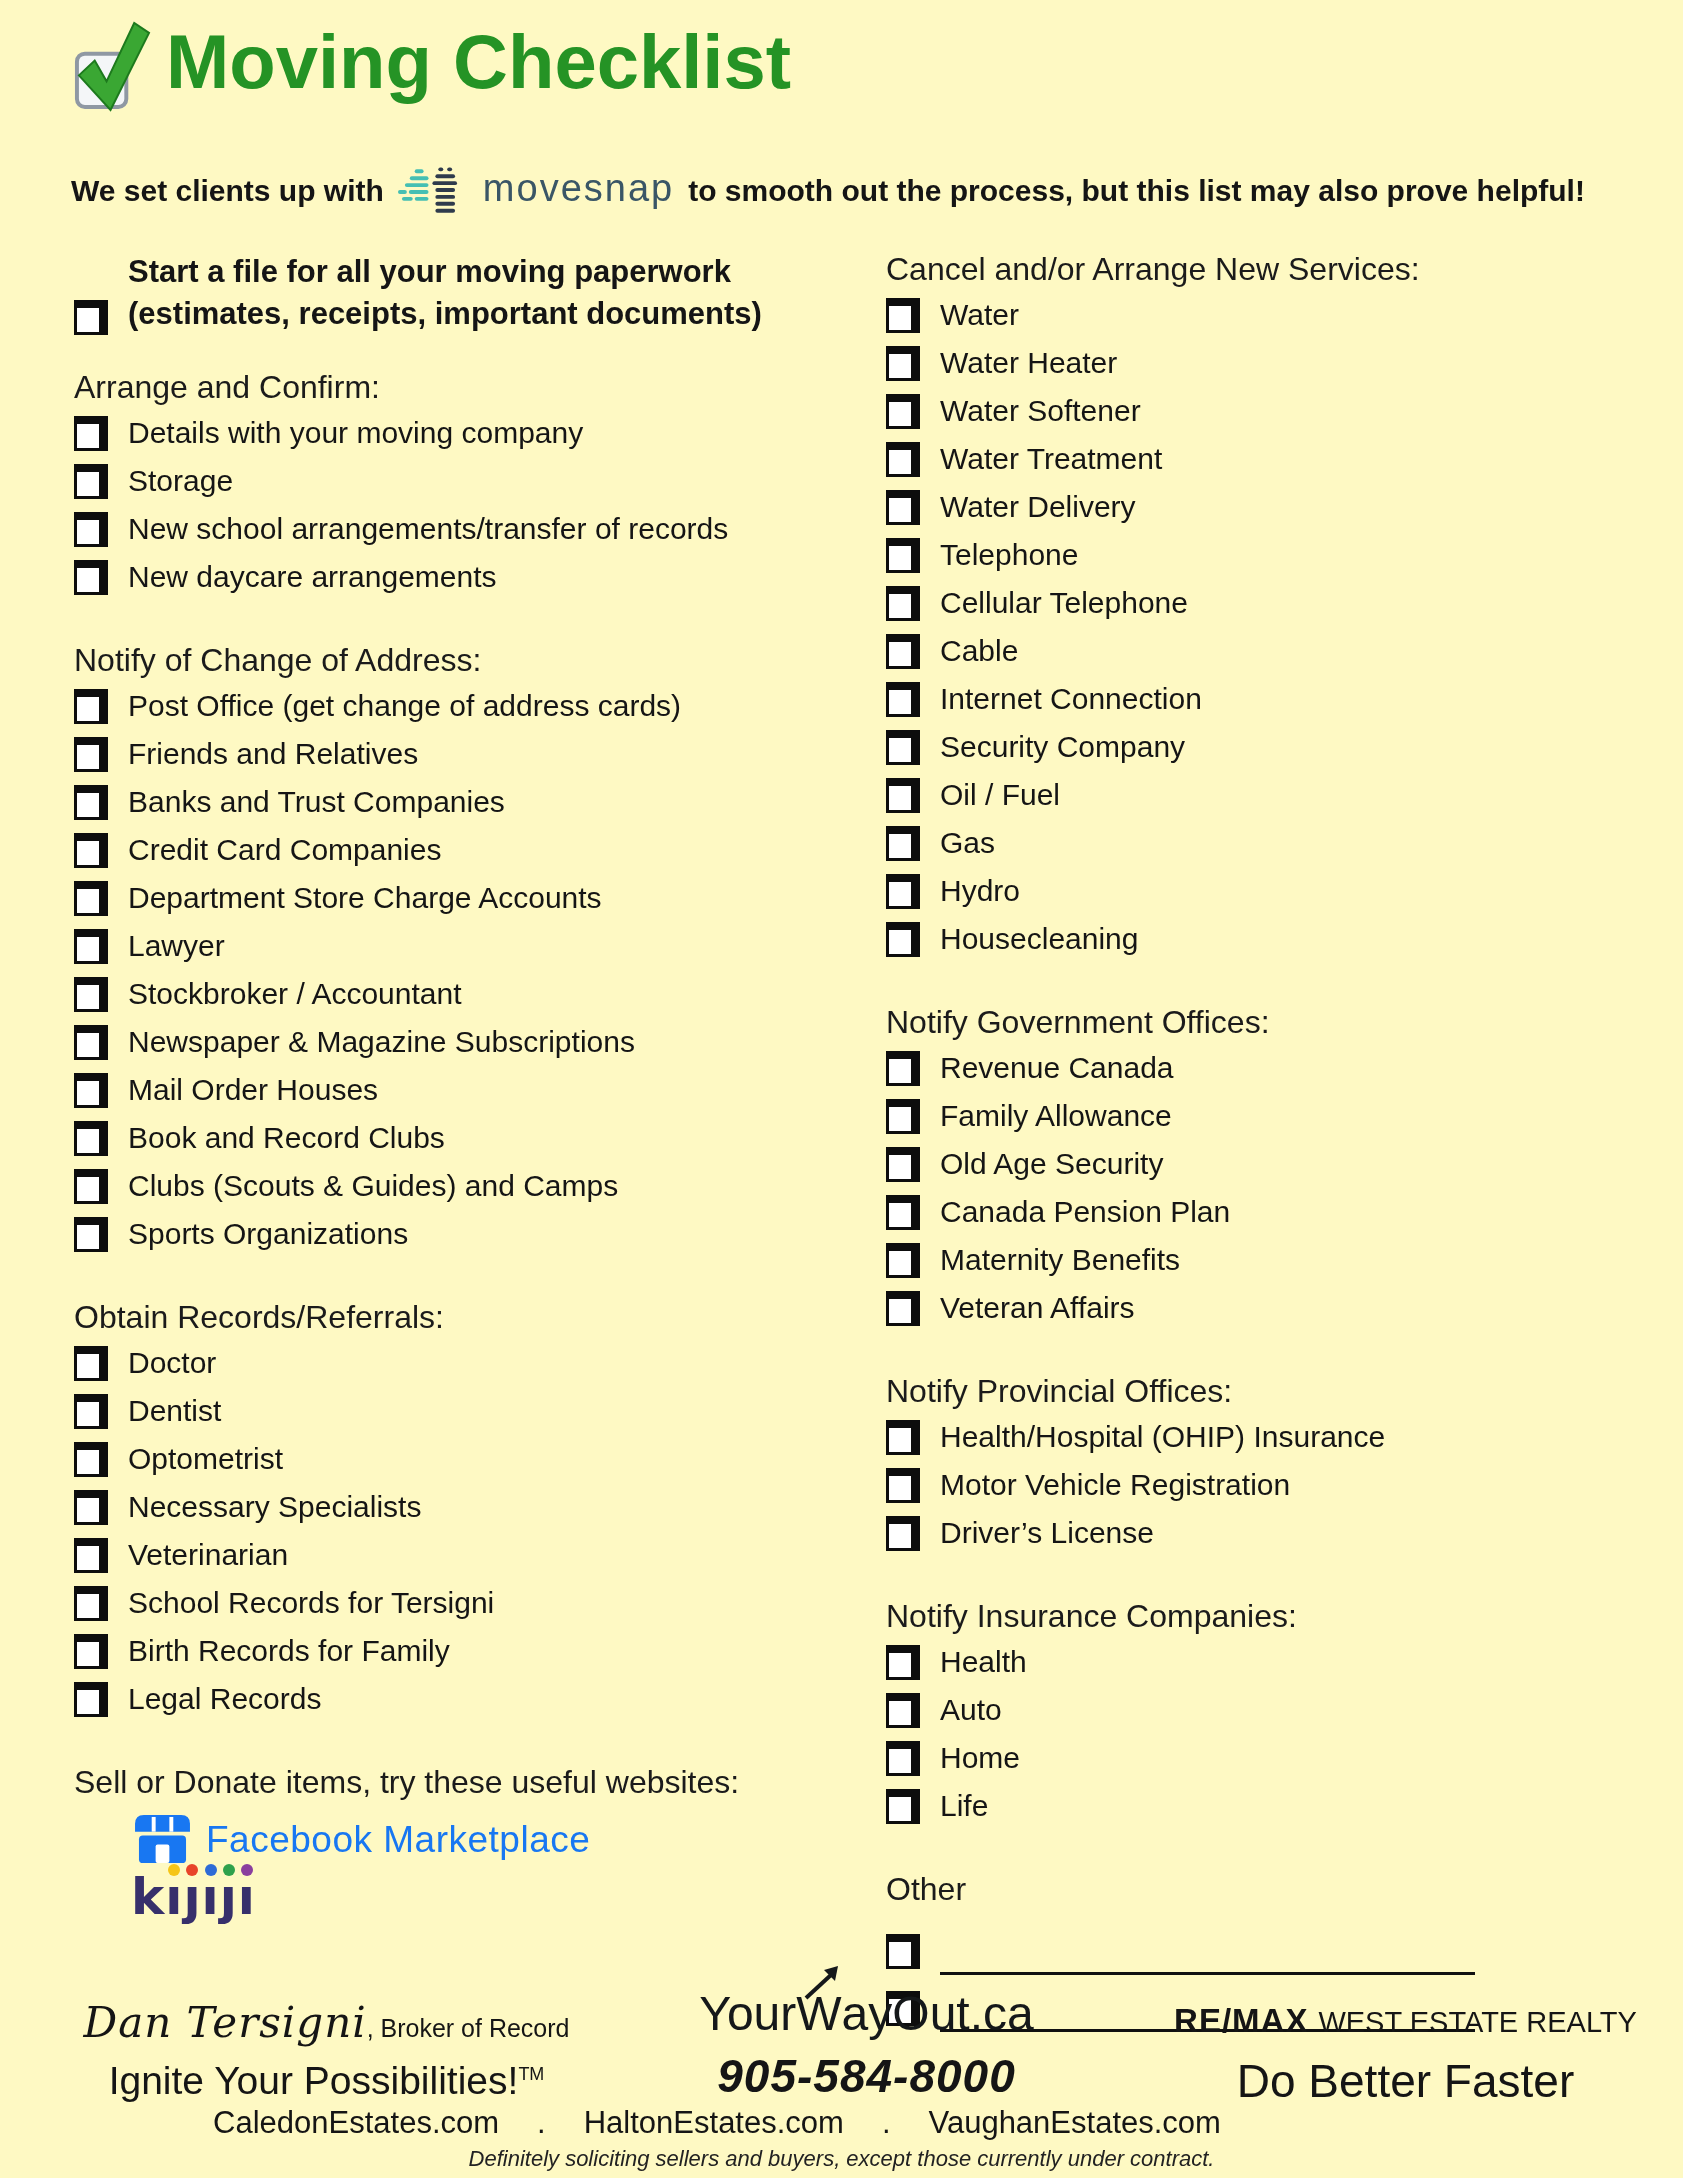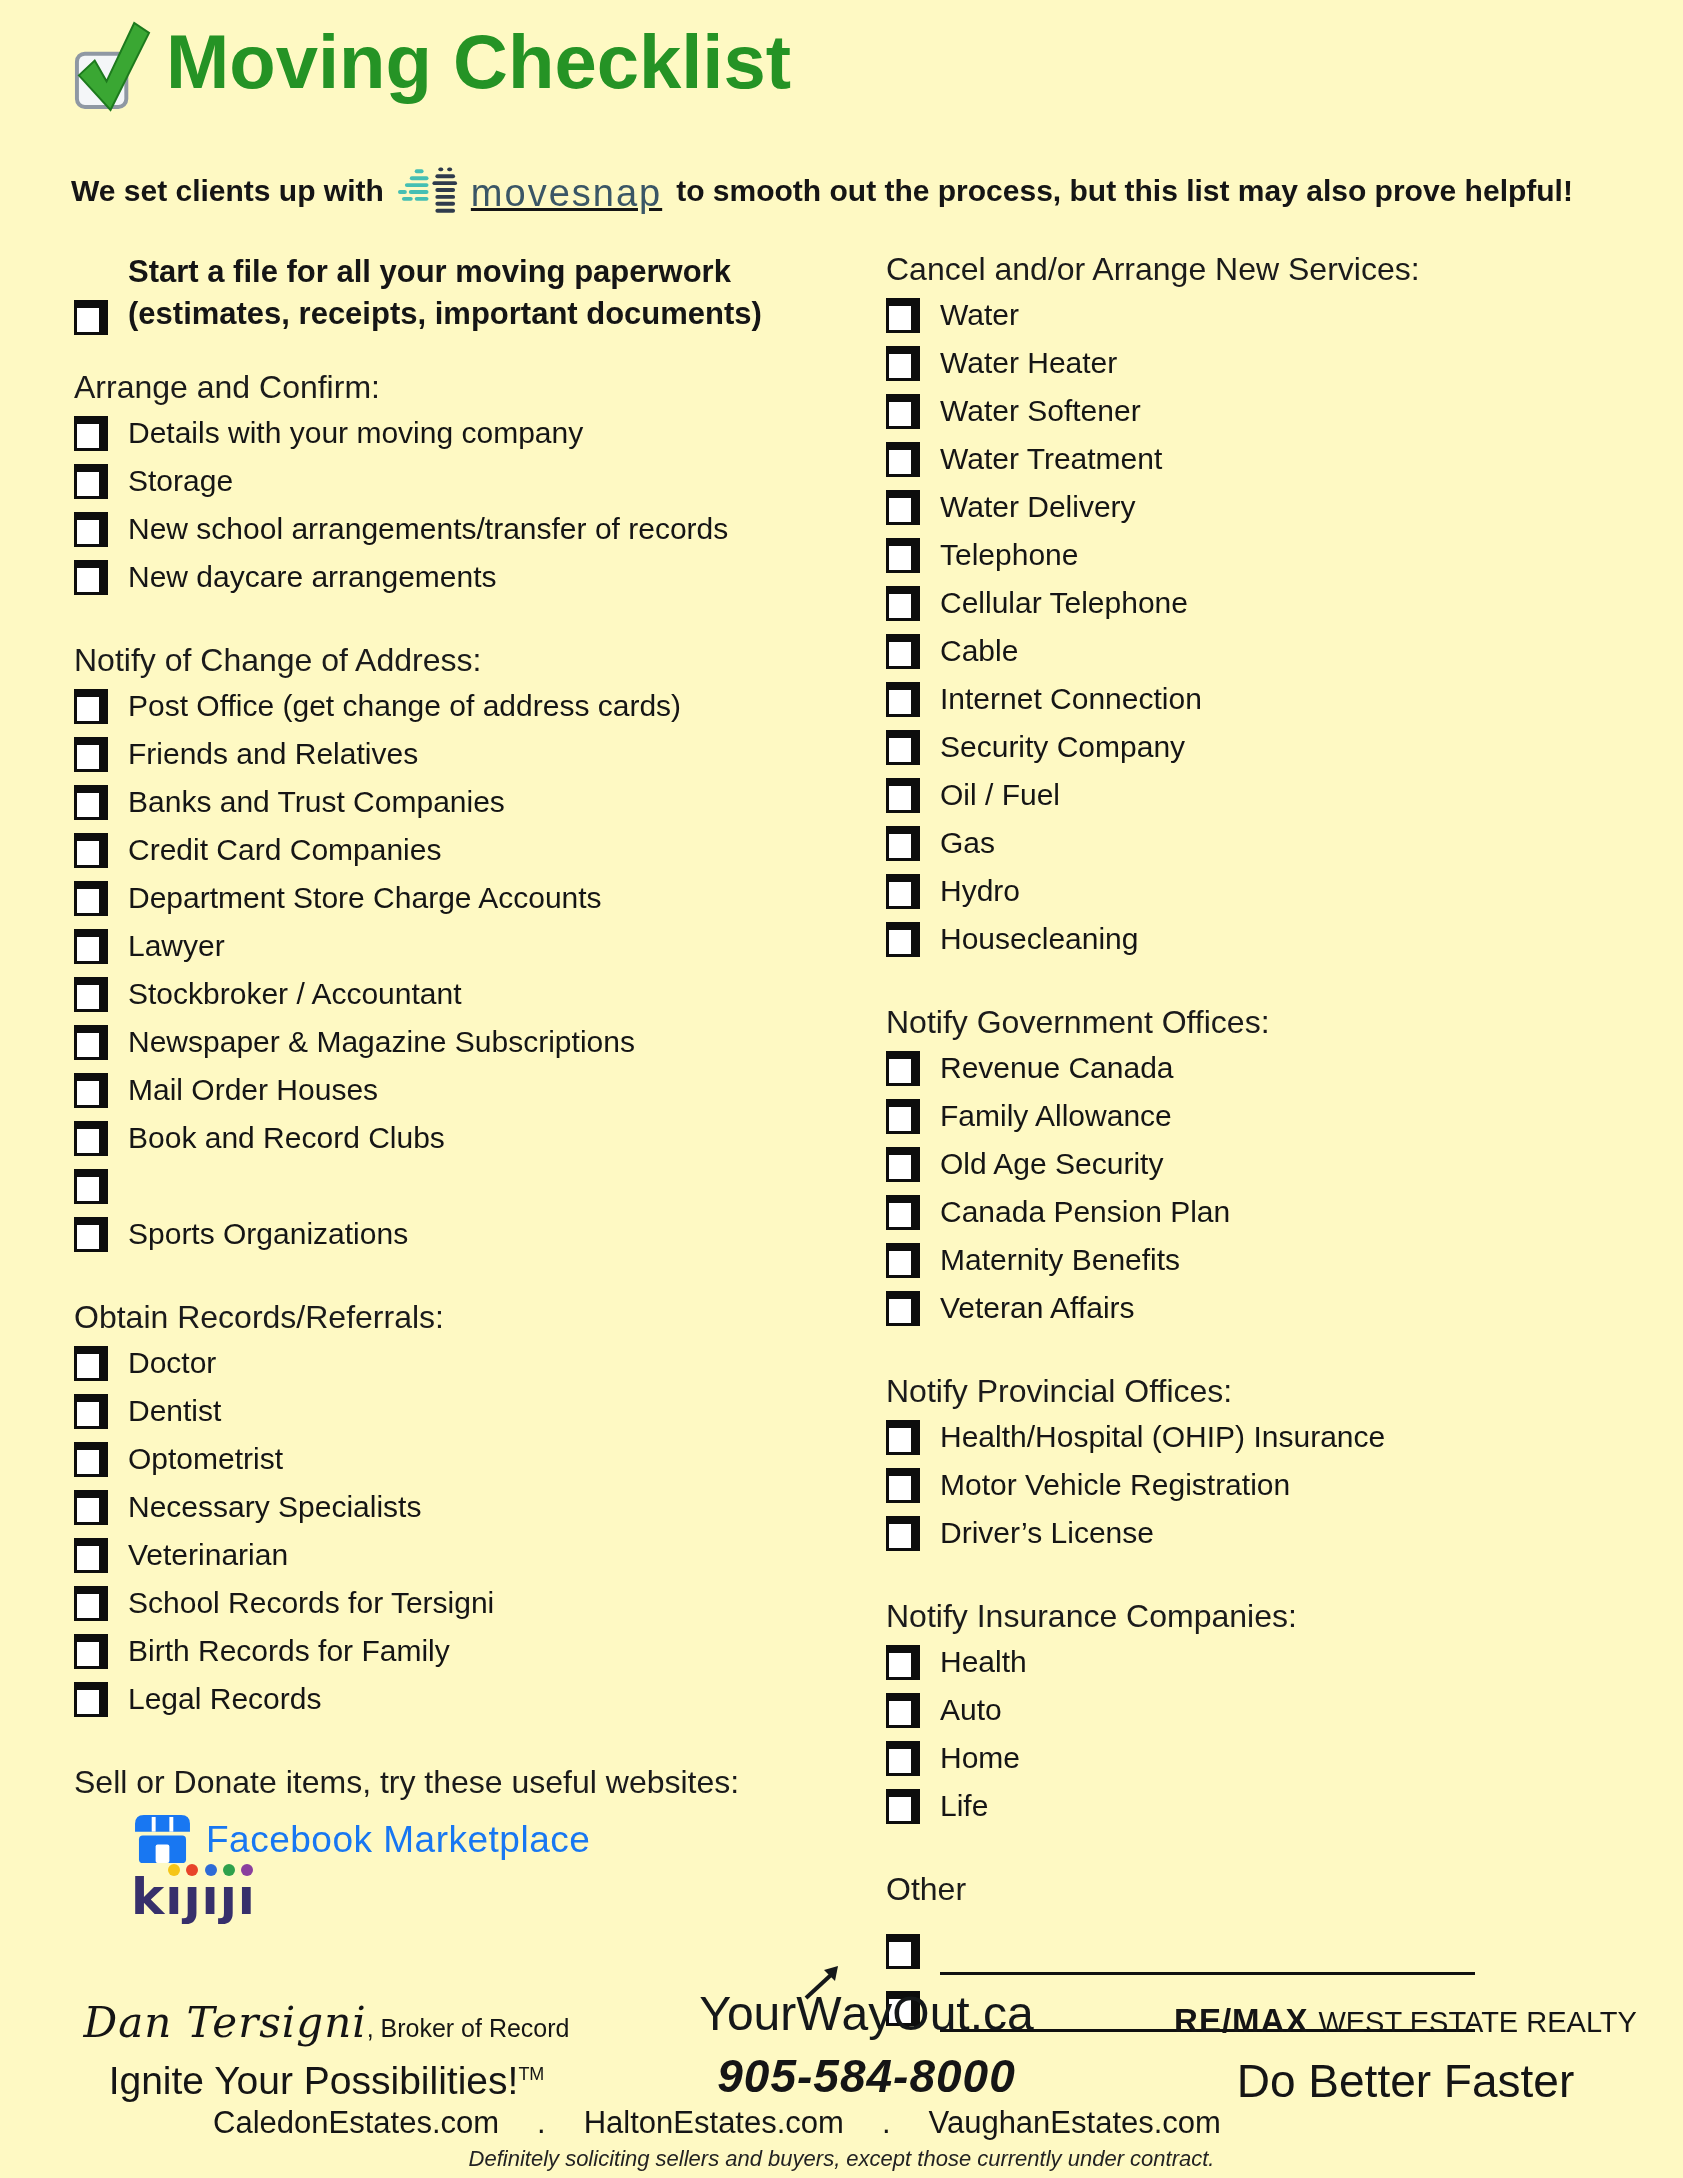--- a/index.html
+++ b/index.html
@@ -12,21 +12,21 @@
   .logo-check { position:absolute; left:72px; top:18px; }
   .page-title {
     position:absolute; left:166px; top:18px; font-size:76px; font-weight:bold;
     color:var(--green); letter-spacing:0px; white-space:nowrap;
   }
   .subtitle {
     position:absolute; left:71px; top:164px; width:1564px; height:53px;
     display:flex; align-items:center; gap:14px; font-size:30px; font-weight:bold;
     white-space:nowrap;
   }
-  .ms-logo { display:flex; align-items:flex-end; gap:12px;text-decoration:underline; }
+  .ms-logo { display:flex; align-items:flex-start; gap:24px; }
   .ms-word { font-size:38px; font-weight:normal; color:var(--ms_text); letter-spacing:2px; }
 
   
   .col { position:absolute; top:251px; }
   .col.left  { left:74px;  width:782px; }
   .col.right { left:886px; width:624px; }
 
   .sec-h { font-size:32px; color:#1b1b1b; margin:34px 0 10px 0; }
   .col .sec:first-child .sec-h { margin-top:0; }
 
@@ -209,20 +209,21 @@
             <span class="lbl">Mail Order Houses</span>
           </div>
 
           <div class="row">
             <span class="cb"></span>
             <span class="lbl">Book and Record Clubs</span>
           </div>
 
           <div class="row">
             <span class="cb"></span>
+            <span class="lbl">Clubs (Scouts &amp; Guides) and Camps</span>
           </div>
 
           <div class="row">
             <span class="cb"></span>
             <span class="lbl">Sports Organizations</span>
           </div>
         </div>
     </div>
 
     <div class="sec">

